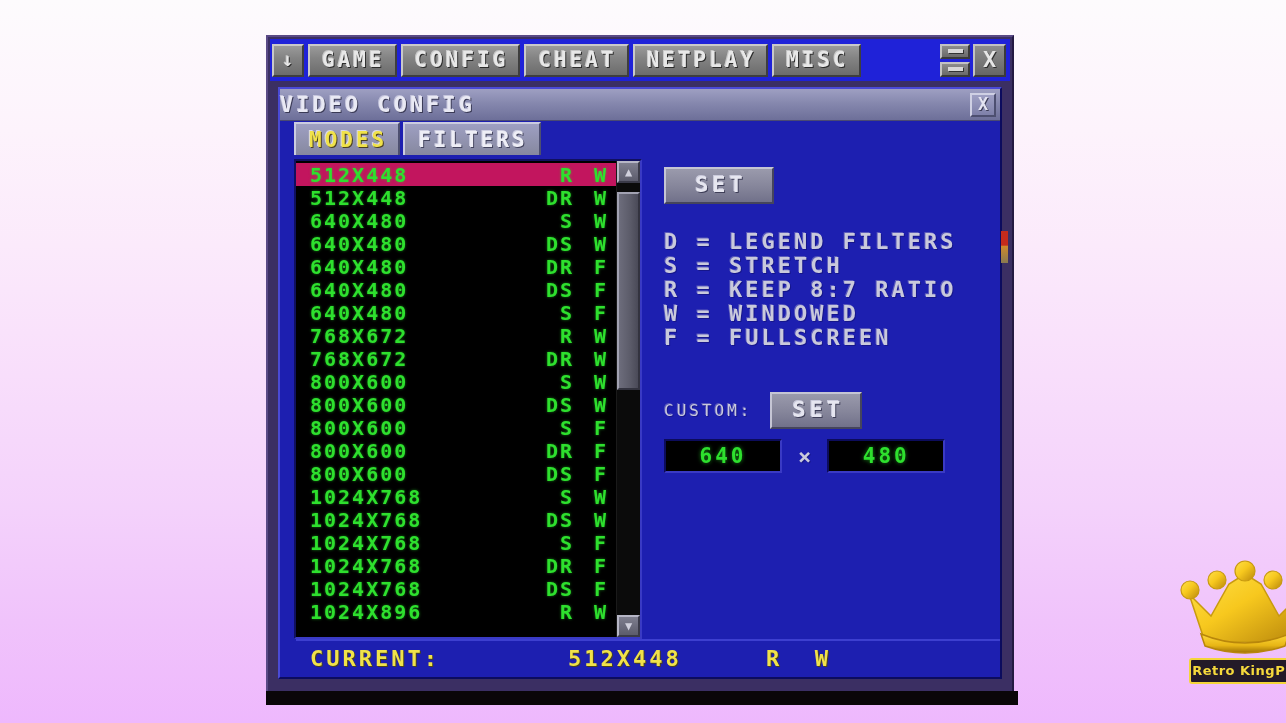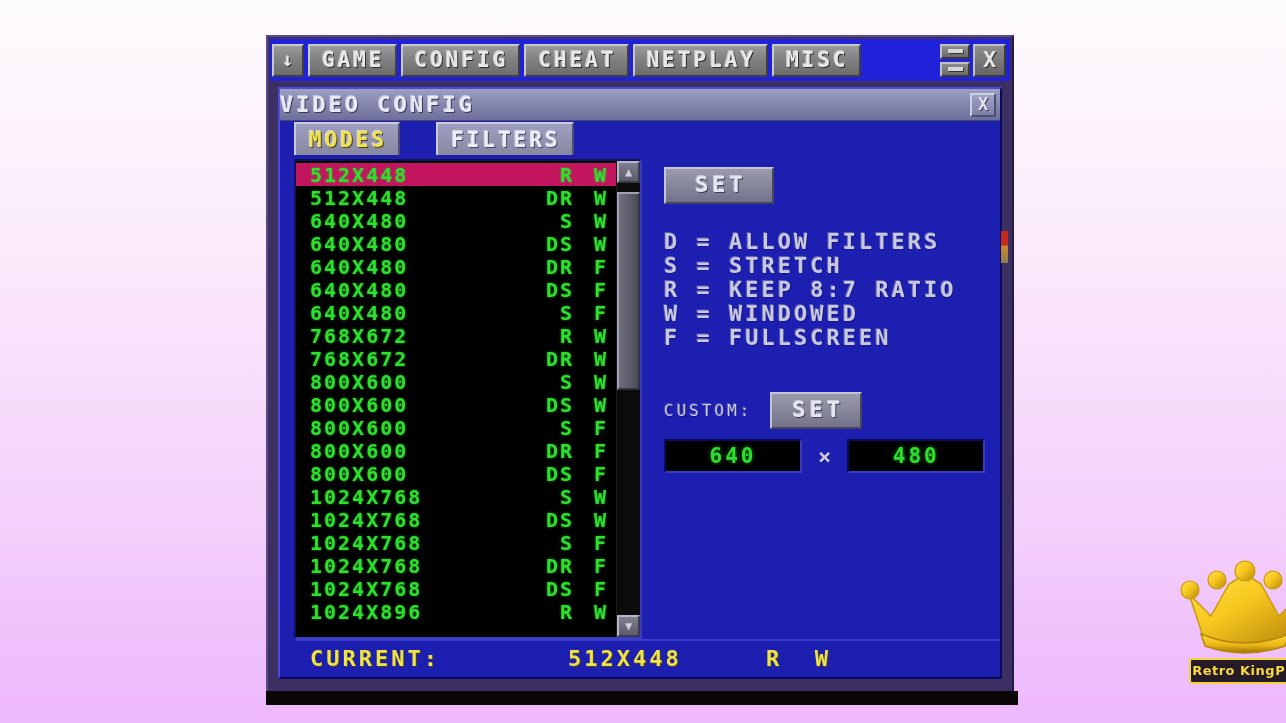--- a/index.html
+++ b/index.html
@@ -224,21 +224,20 @@
     white-space: nowrap;
   }
 
   .tab.active {
     color: #f0e24a;
     text-shadow: 1px 1px 0 #4a4020, -1px -1px 0 #d8d8ea;
   }
   .tab.inactive {
     color: #eeeef6;
     text-shadow: 1px 1px 0 #44455f, -1px -1px 0 #cfcfe2;
-    margin-left: 33px;
   }
 
   
   #dlg-body {
     position: absolute;
     left: 0; right: 0;
     top: 66px;
     bottom: 38px;
     display: flex;
     padding: 4px 8px 0 14px;
@@ -393,21 +392,21 @@
   }
 
   #custom-inputs {
     display: flex;
     align-items: center;
     gap: 16px;
     margin-top: 10px;
   }
 
   .num-field {
-    width: 138px;
+    width: 118px;
     height: 34px;
     background: #000;
     border-top: 2px solid #0c0c5c;
     border-left: 2px solid #0c0c5c;
     border-right: 2px solid #3a3ac4;
     border-bottom: 2px solid #3a3ac4;
     color: #2ee02e;
     font-family: "DejaVu Sans Mono", monospace;
     font-size: 21px;
     font-weight: bold;
@@ -640,21 +639,21 @@
           </div>
           <div class="sb-btn">▼</div>
         </div>
       </div>
 
       <div id="rightpanel">
 
         <div class="gray-btn" id="set-main">SET</div>
 
         <div id="legend">
-          <div class="legend-row">D = ALLOW FILTERS</div>
+          <div class="legend-row">D = LEGEND FILTERS</div>
           <div class="legend-row">S = STRETCH</div>
           <div class="legend-row">R = KEEP 8:7 RATIO</div>
           <div class="legend-row">W = WINDOWED</div>
           <div class="legend-row">F = FULLSCREEN</div>
         </div>
 
         <div id="custom-block">
           <div id="custom-row">
             <div id="custom-label">CUSTOM:</div>
             <div class="gray-btn">SET</div>

